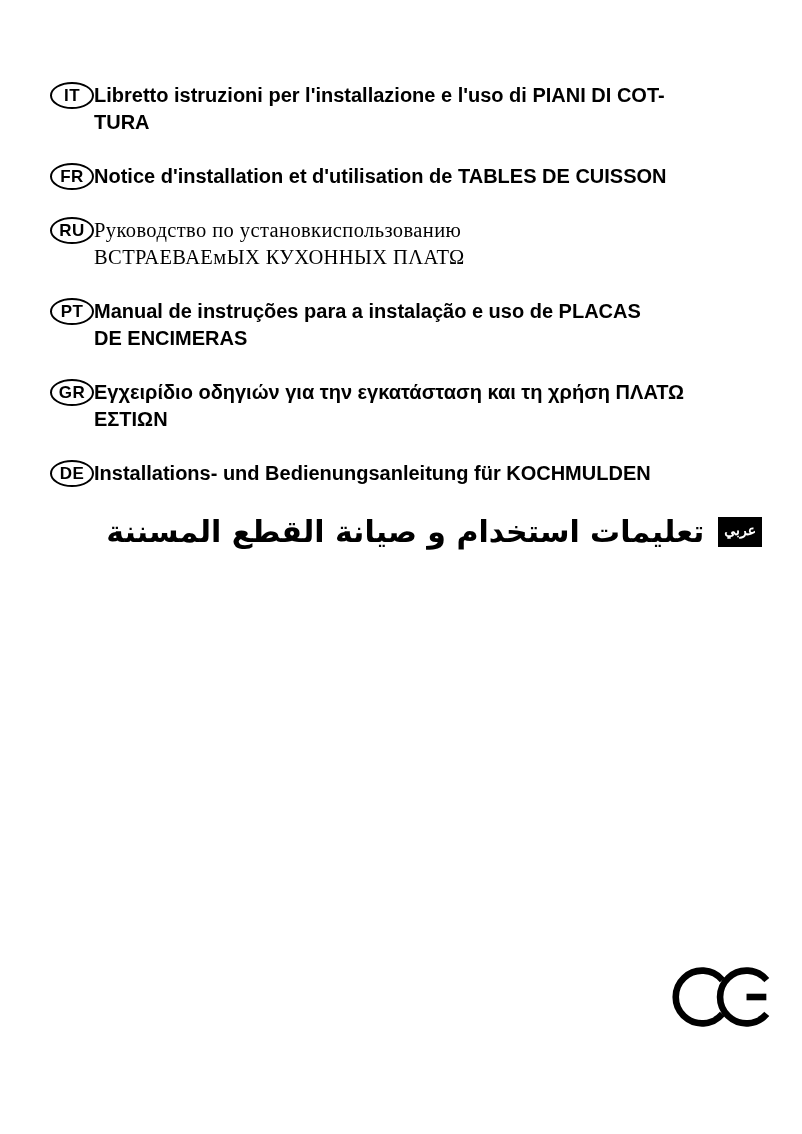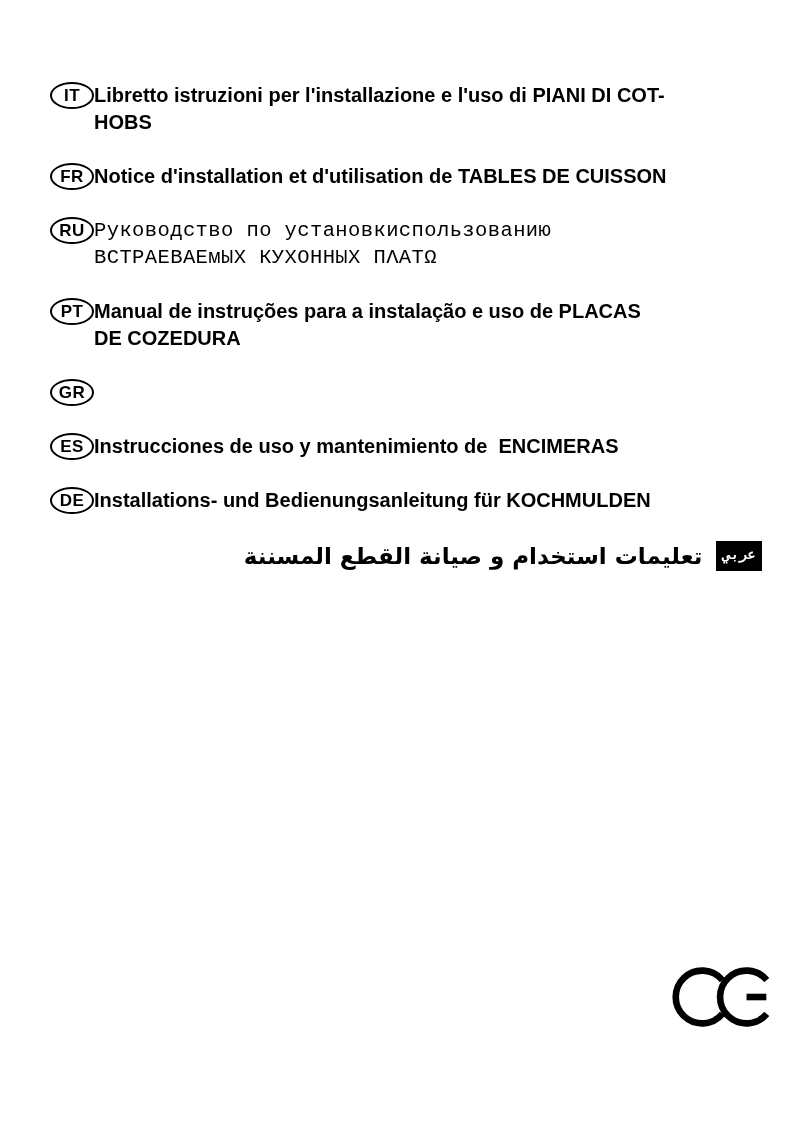--- a/index.html
+++ b/index.html
@@ -35,47 +35,47 @@
     letter-spacing: 0.5px;
     margin-top: 0px;
   }
   .lines {
     font-weight: bold;
     font-size: 20px;
     line-height: 27px;
   }
   .line { white-space: pre-wrap; }
   .entry.serif .lines {
-    font-family: Liberation Mono, monospace;
+    font-family: Liberation Serif, serif;
     font-weight: normal;
     font-size: 20.5px;
     letter-spacing: 0.4px;
   }
   .arabic-row {
     direction: rtl;
     display: flex;
     align-items: center;
     justify-content: flex-start;
     padding-right: 36px;
     margin-top: 4px;
   }
   .arabic-badge {
     flex: 0 0 auto;
     background: #000;
     color: #fff;
-    font-family: Liberation Mono, monospace;
+    font-family: Liberation Serif, serif;
     font-weight: bold;
     font-size: 14px;
     line-height: 1;
     padding: 7px 6px 9px 6px;
   }
   .arabic-text {
     font-family: "DejaVu Sans", sans-serif;
     font-weight: bold;
-    font-size: 23px;
+    font-size: 30px;
     margin-right: 14px;
     white-space: nowrap;
   }
   .ce-mark {
     position: absolute;
     right: 30px;
     bottom: 42px;
     width: 100px;
     height: 62px;
   }
@@ -84,21 +84,21 @@
 </head>
 <body>
 
 <div class="page">
   <div class="content">
 
     <div class="entry">
       <span class="oval">IT</span>
       <div class="lines">
         <div class="line">Libretto istruzioni per l'installazione e l'uso di PIANI DI COT-</div>
-        <div class="line">HOBS</div>
+        <div class="line">TURA</div>
       </div>
     </div>
 
     <div class="entry">
       <span class="oval">FR</span>
       <div class="lines">
         <div class="line">Notice d'installation et d'utilisation de TABLES DE CUISSON</div>
       </div>
     </div>
 
@@ -108,34 +108,32 @@
       <div class="lines">
         <div class="line">Руководство по установкиспользованию</div>
         <div class="line">ВСТРАЕВАЕмЫХ КУХОННЫХ ΠΛΑΤΩ</div>
       </div>
     </div>
 
     <div class="entry">
       <span class="oval">PT</span>
       <div class="lines">
         <div class="line">Manual de instruções para a instalação e uso de PLACAS</div>
-        <div class="line">DE COZEDURA</div>
+        <div class="line">DE ENCIMERAS</div>
       </div>
     </div>
 
     <div class="entry">
       <span class="oval">GR</span>
+      <div class="lines">
+        <div class="line">Εγχειρίδιο οδηγιών για την εγκατάσταση και τη χρήση ΠΛΑΤΩ</div>
+        <div class="line">ΕΣΤΙΩΝ</div>
+      </div>
     </div>
 
-    <div class="entry">
-      <span class="oval">ES</span>
-      <div class="lines">
-        <div class="line">Instrucciones de uso y mantenimiento de  ENCIMERAS</div>
-      </div>
-    </div>
 
     <div class="entry">
       <span class="oval">DE</span>
       <div class="lines">
         <div class="line">Installations- und Bedienungsanleitung für KOCHMULDEN</div>
       </div>
     </div>
 
     <div class="arabic-row">
       <span class="arabic-badge">عربي</span>

